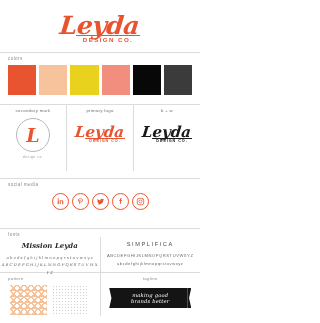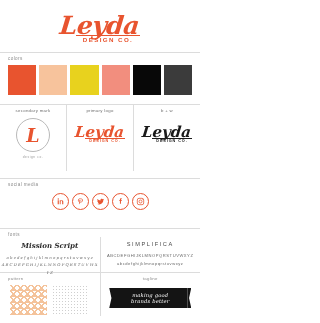--- a/index.html
+++ b/index.html
@@ -353,21 +353,21 @@
       </span>
 
     </div>
   </div>
 
   <div class="rule fonts-sec">
     <div class="sec-label">fonts</div>
     <div class="fonts-cols">
 
       <div class="font-col">
-        <div class="font-name-script">Mission Script</div>
+        <div class="font-name-script">Mission Leyda</div>
         <div class="specimen-script">a b c d e f g h i j k l m n o p q r s t u v w x y z</div>
         <div class="specimen-script" style="margin-top:0">A B C D E F G H I J K L M N O P Q R S T U V W X Y Z</div>
       </div>
 
       <div class="font-col">
         <div class="font-name-sans">SIMPLIFICA</div>
         <div class="specimen-sans">ABCDEFGHIJKLMNOPQRSTUVWXYZ</div>
         <div class="specimen-sans" style="margin-top:0">abcdefghijklmnopqrstuvwxyz</div>
       </div>
 

